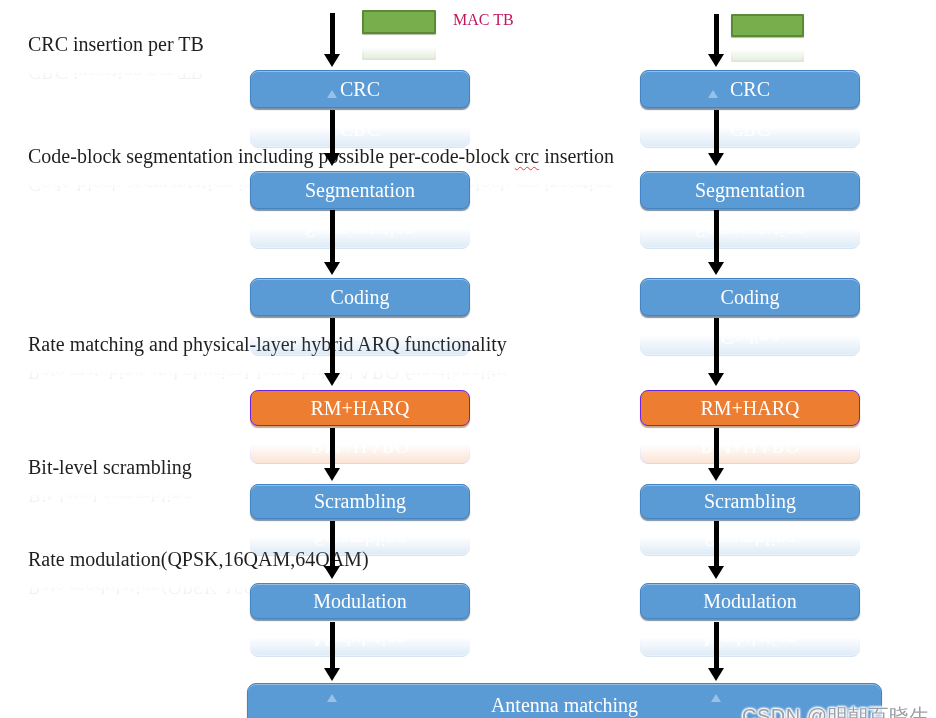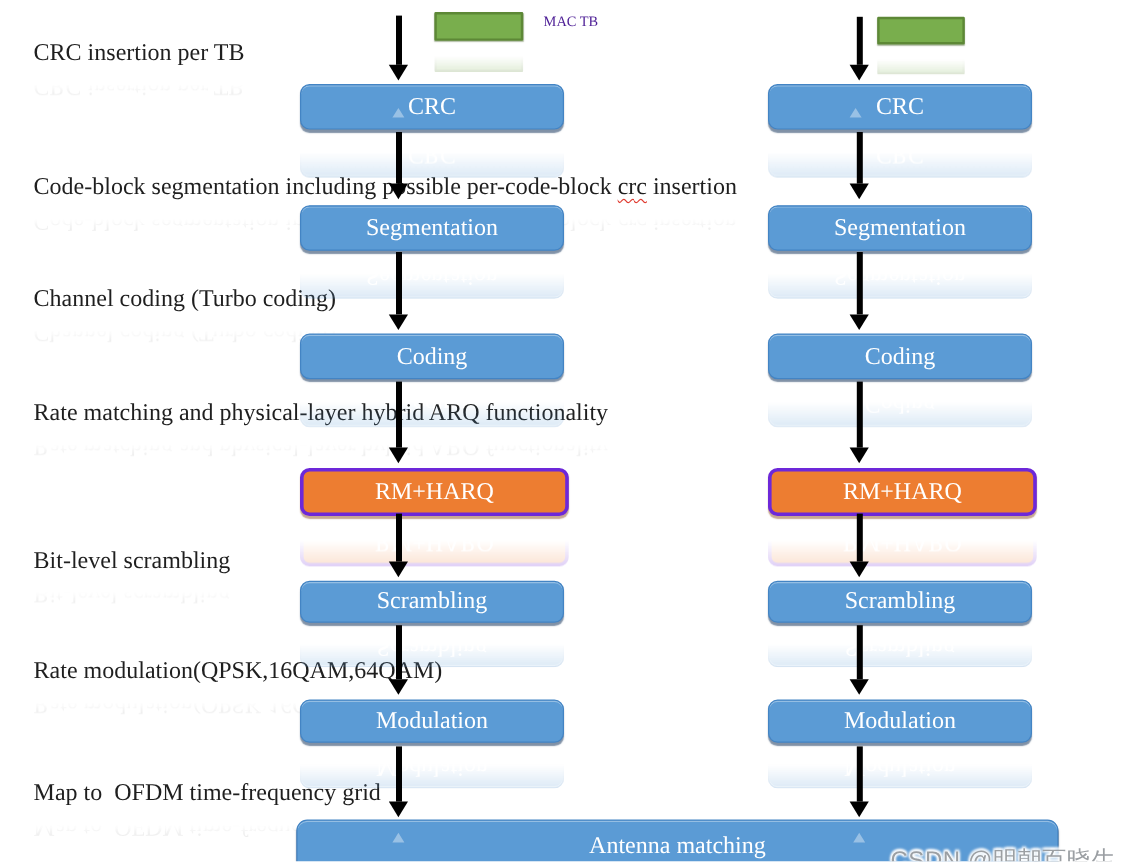--- a/index.html
+++ b/index.html
@@ -22,21 +22,21 @@
   .box{
     position:absolute;display:flex;align-items:center;justify-content:center;
     border-radius:8px;color:#ffffff;font-size:20px;z-index:2;
     -webkit-box-reflect: below 2px linear-gradient(to bottom, rgba(0,0,0,0.22), transparent 55%);
   }
   .box.blue{
     background:#5b9bd5;border:1px solid #4384c4;
     box-shadow:0 2px 1px rgba(23,54,93,0.55), inset 0 1px 0 rgba(255,255,255,0.35);
   }
   .box.orange{
-    background:#ed7d31;border:3px solid #6d28d9;
+    background:#ed7d31;border:1px solid #6d28d9;
     box-shadow:0 2px 1px rgba(130,60,10,0.45);
   }
   .box.green{
     background:#79ae4d;border:2px solid #5d8836;border-radius:1px;
     box-shadow:0 1px 1px rgba(60,90,30,0.4);
   }
   
   .arrow{
     position:absolute;width:16px;display:flex;flex-direction:column;align-items:center;z-index:3;
   }
@@ -45,41 +45,39 @@
     width:0;height:0;border-left:8px solid transparent;border-right:8px solid transparent;
     border-top:13px solid #000;
   }
   
   .artifact{
     position:absolute;width:0;height:0;z-index:4;
     border-left:5px solid transparent;border-right:5px solid transparent;
     border-bottom:8px solid rgba(255,255,255,0.38);
   }
   
-  .freetext{position:absolute;color:#4c1d95;font-size:12px;z-index:1;white-space:pre;}
+  .freetext{position:absolute;color:#be185d;font-size:16px;z-index:1;white-space:pre;}
   
   .watermark{
     position:absolute;left:742px;top:703px;z-index:6;
     font-family:"Liberation Sans","DejaVu Sans",sans-serif;
     font-size:20px;color:#9b9fa3;letter-spacing:0.5px;
     text-shadow:0 0 2px #fff,0 0 3px #fff,1px 1px 2px #fff,-1px -1px 2px #fff,1px -1px 2px #fff,-1px 1px 2px #fff;
   }
 </style>
 </head>
 <body>
 
 <div id="stage">
 
   <div class="note" style="top:145px"><span>Code-block segmentation including possible per-code-block </span><span class="misspelled">crc</span><span> insertion</span></div>
   <div class="note" style="top:33px">CRC insertion per TB</div>
-  <div class="note" style="top:238px">Channel coding (Turbo coding)</div>
   <div class="note" style="top:456px">Bit-level scrambling</div>
   <div class="note" style="top:333px">Rate matching and physical-layer hybrid ARQ functionality</div>
   <div class="note" style="top:548px">Rate modulation(QPSK,16QAM,64QAM)</div>
-  <div class="note" style="top:650px">Map to  OFDM time-frequency grid</div>
 
   <div class="box green" style="left:362px;top:10px;width:70px;height:20px"></div>
   <div class="box green" style="left:731px;top:14px;width:69px;height:19px"></div>
   <div class="freetext" style="left:453px;top:11px">MAC TB</div>
 
   <div class="box blue" style="left:250px;top:70px;width:218px;height:36px">
       <span>CRC</span>
     </div>
   <div class="box blue" style="left:250px;top:171px;width:218px;height:36px">
       <span>Segmentation</span>

